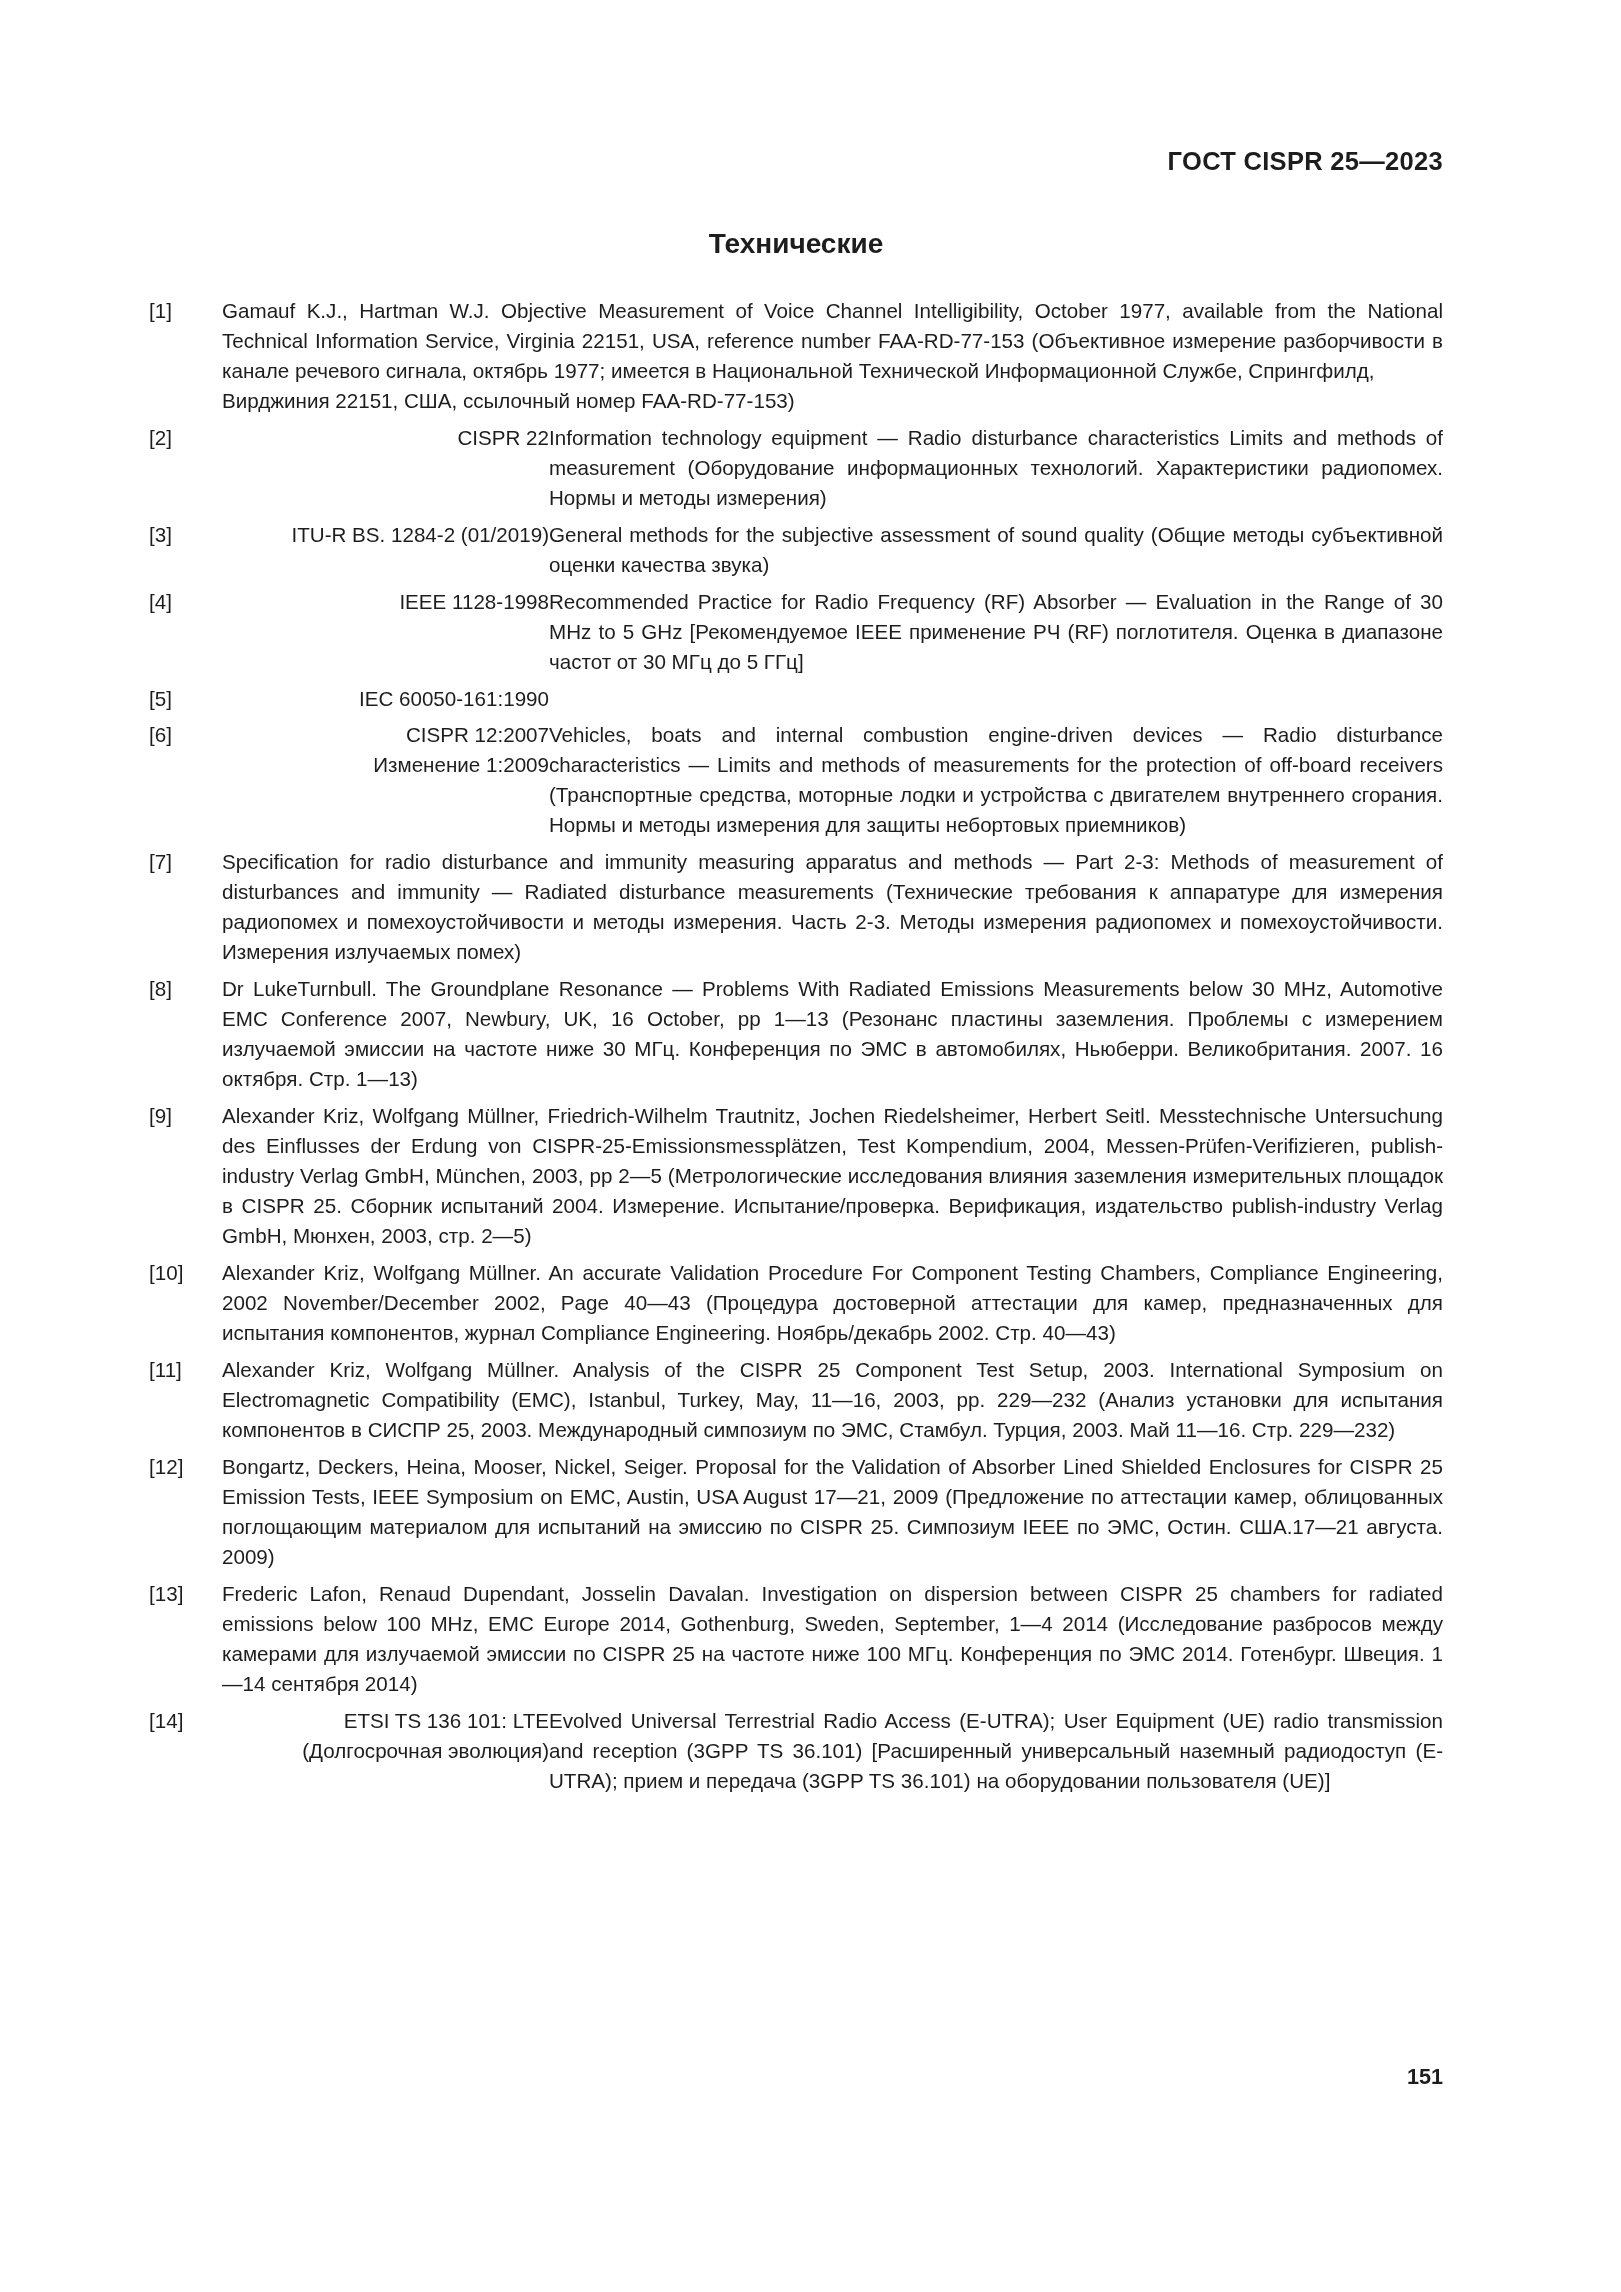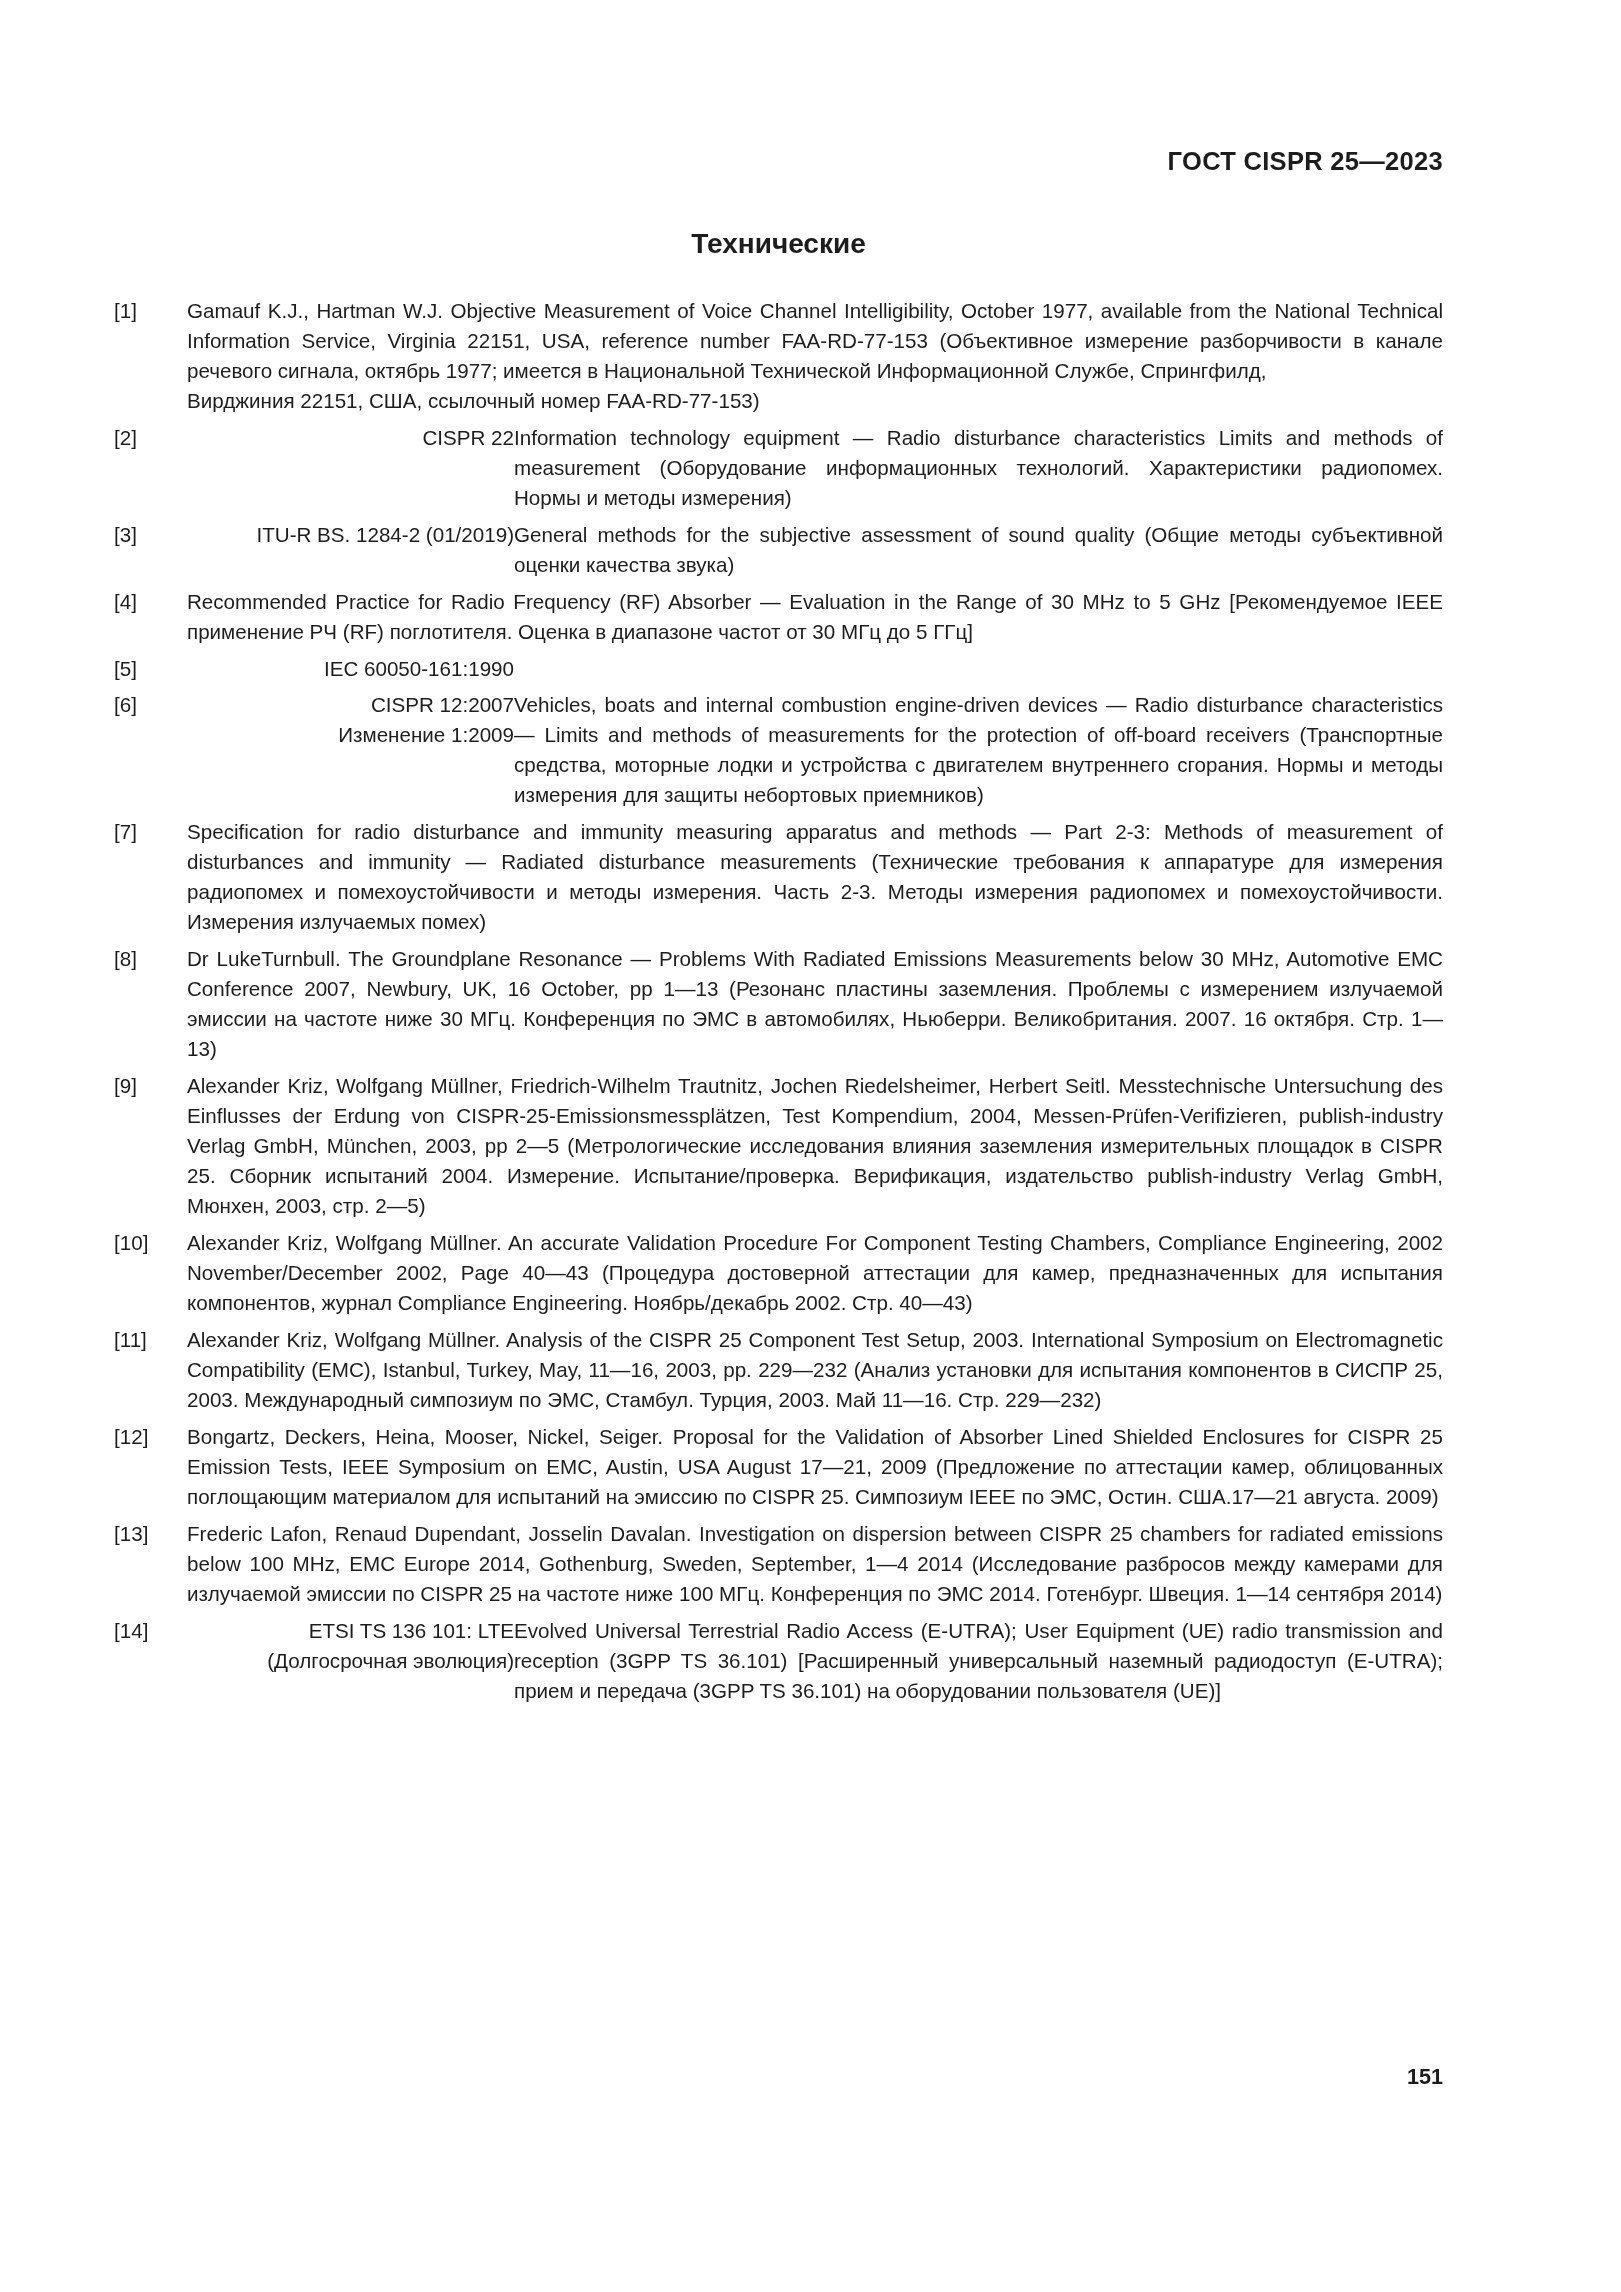--- a/index.html
+++ b/index.html
@@ -6,21 +6,21 @@
   .page {
     position: relative;
     width: 1621px;
     height: 2293px;
     background: #ffffff;
     color: #1d1d1d;
     font-family: "Liberation Sans", "DejaVu Sans", sans-serif;
     overflow: hidden;
     box-sizing: border-box;
   }
-  .content { padding: 147px 178px 0 114px; }
+  .content { padding: 147px 178px 0 114px; margin-left: 35px; }
   .running-header {
     text-align: right;
     font-weight: bold;
     font-size: 25.5px;
     line-height: 29px;
     letter-spacing: 0.3px;
   }
   .doc-title {
     margin: 51px 0 0 0;
     text-align: center;
@@ -92,20 +92,23 @@
             </div>
             <div class="desc-col">General methods for the subjective assessment of sound quality (Общие методы субъективной оценки качества звука)</div>
           </div>
         </div>
       </div>
 
       <div class="entry">
         <div class="num">[4]</div>
         <div class="entry-body">
           <div class="cols">
+            <div class="label-col">
+              <span class="label-line">IEEE 1128-1998</span>
+            </div>
             <div class="desc-col">Recommended Practice for Radio Frequency (RF) Absorber — Evaluation in the Range of 30 MHz to 5 GHz [Рекомендуемое IEEE применение РЧ (RF) поглотителя. Оценка в диапазоне частот от 30 МГц до 5 ГГц]</div>
           </div>
         </div>
       </div>
 
       <div class="entry">
         <div class="num">[5]</div>
         <div class="entry-body">
           <div class="cols">
             <div class="label-col">

